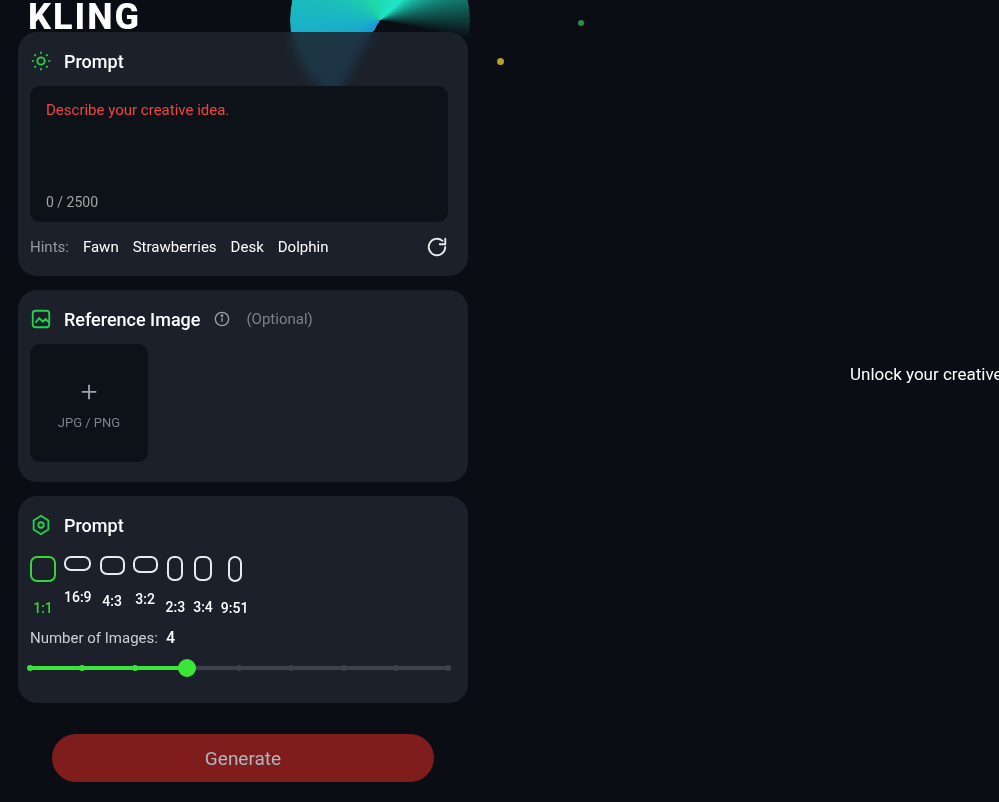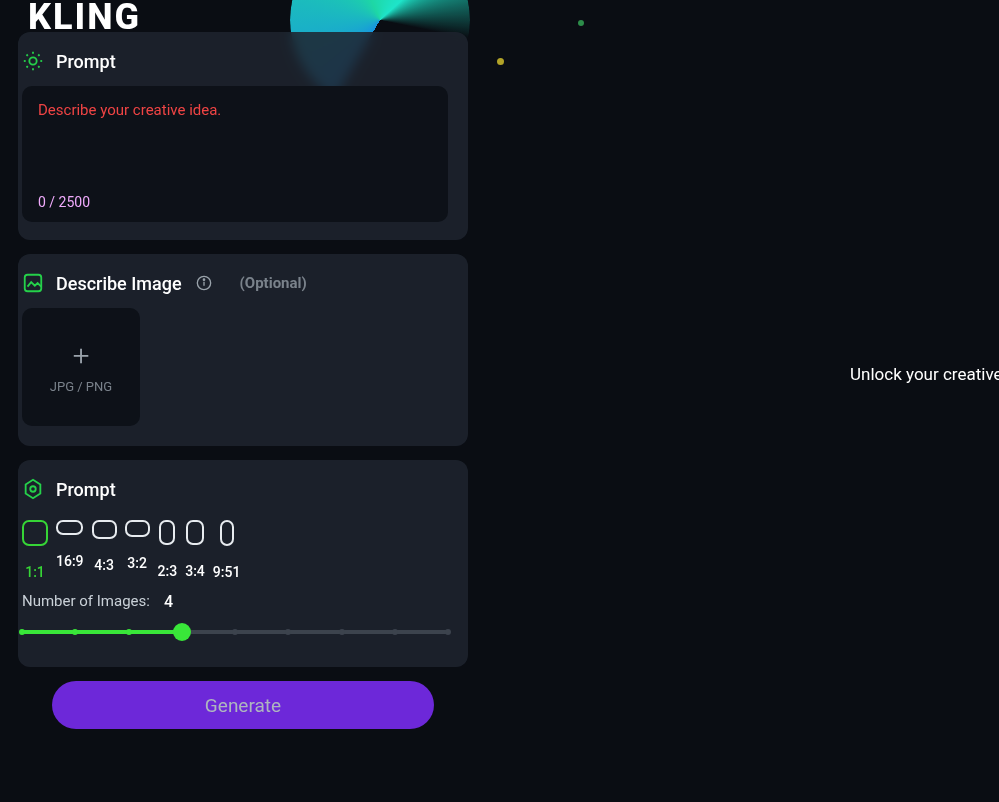--- a/index.html
+++ b/index.html
@@ -1,51 +1,51 @@
 <!DOCTYPE html>
 <html><head>
   <meta charset="utf-8">
   <style>
     *{box-sizing:border-box;margin:0;padding:0;font-family:-apple-system,BlinkMacSystemFont,'Segoe UI',Roboto,sans-serif;}
     body{background:#0a0d13;width:999px;height:802px;position:relative;overflow:hidden;color:#e7ebef;}
     .logo{position:absolute;top:-4px;left:28px;font-size:36px;font-weight:800;letter-spacing:2px;color:#fff;}
     .bg-ring{position:absolute;top:-70px;left:290px;width:180px;height:180px;border-radius:50%;border:24px solid transparent;background:conic-gradient(from 210deg,#1794e0 0%,#1ed7a5 35%,#1ee4c9 55%,rgba(30,215,165,0) 70%) border-box;-webkit-mask:linear-gradient(#000 0 0) padding-box,linear-gradient(#000 0 0);mask:linear-gradient(#000 0 0);}
     .dot1{position:absolute;top:20px;left:578px;width:6px;height:6px;border-radius:50%;background:#2d8d4a;}
     .dot2{position:absolute;top:58px;left:497px;width:7px;height:7px;border-radius:50%;background:#b2a328;}
-    .panel{position:relative;background:rgba(30,36,46,0.86);border-radius:12px;padding:18px 20px 20px 4px;margin:10px 0 14px 0;backdrop-filter:blur(6px);}
+    .panel{position:relative;background:rgba(30,36,46,0.86);border-radius:19px;padding:18px 20px 20px 12px;margin:10px 0 14px 0;backdrop-filter:blur(6px);}
     .sidebar{position:absolute;top:22px;left:18px;width:450px;}
     .section-head{display:flex;align-items:center;gap:12px;margin-bottom:14px;}
     .section-title{font-size:18px;font-weight:500;color:#fff;}
     .prompt-box{background:#0d1118;border-radius:10px;padding:15px 16px 38px 16px;position:relative;min-height:136px;}
     .prompt-placeholder{color:#ef4444;font-size:15px;}
-    .char-count{position:absolute;left:16px;bottom:12px;color:#f0abfc;font-size:14px;}
+    .char-count{position:absolute;left:16px;bottom:12px;color:#a3a3a3;font-size:14px;}
     .hints-row{display:flex;align-items:center;gap:14px;margin-top:14px;}
     .hints-label{color:#929aa3;font-size:15px;}
     .hint{color:#fff;font-size:15px;cursor:pointer;}
     .refresh{margin-left:auto;display:flex;align-items:center;justify-content:center;cursor:pointer;}
-    .ref-head .optional{color:#7a828b;font-size:15px;font-weight:700;margin-left:16px;}
+    .ref-head .optional{color:#7a828b;font-size:15px;font-weight:400;margin-left:4px;}
     .upload-box{width:118px;height:118px;background:#0d1118;border-radius:10px;display:flex;flex-direction:column;align-items:center;justify-content:center;gap:10px;cursor:pointer;}
     .plus{color:#9aa3ab;font-size:28px;line-height:1;}
     .jpgpng{color:#7a828b;font-size:13px;}
     .ratio-row{display:flex;gap:8px;margin-top:20px;margin-bottom:12px;}
     .ratio-item{display:flex;flex-direction:column;align-items:center;gap:18px;cursor:pointer;}
     .ratio-box{border:2px solid #e7ebef;border-radius:7px;}
     .ratio-item.active .ratio-box{border-color:#36d536;}
     .ratio-item.active .ratio-label{color:#36d536;}
     .ratio-label{font-size:14px;color:#fff;font-weight:500;}
-    .num-row{display:flex;gap:14px;margin-bottom:12px;}
+    .num-row{display:flex;align-items:center;gap:8px;margin-bottom:12px;}
     .num-label{color:#c9d0d7;font-size:15px;}
     .num-val{color:#fff;font-size:16px;font-weight:500;}
     .slider{position:relative;height:18px;display:flex;align-items:center;}
     .track{position:absolute;left:0;right:0;height:4px;background:#3c434d;border-radius:2px;}
     .fill{position:absolute;left:0;height:4px;background:#39e639;border-radius:2px;}
     .tick{position:absolute;width:6px;height:6px;border-radius:50%;background:#3c434d;top:50%;transform:translate(-50%,-50%);}
     .tick.on{background:#39e639;}
     .thumb{position:absolute;width:18px;height:18px;border-radius:50%;background:#39e639;top:50%;transform:translate(-50%,-50%);cursor:pointer;}
-    .generate-btn{width:382px;height:48px;margin:0 auto;background:#6d28d9;border-radius:26px;display:flex;align-items:center;justify-content:center;color:#aeb6bf;font-size:19px;cursor:not-allowed;}
+    .generate-btn{width:382px;height:48px;margin:17px auto;background:#7f1d1d;border-radius:26px;display:flex;align-items:center;justify-content:center;color:#aeb6bf;font-size:19px;cursor:not-allowed;}
     .generate-wrap{display:flex;justify-content:center;margin-top:4px;}
     .right-text{position:absolute;top:364px;left:850px;font-size:17px;color:#fff;white-space:nowrap;}
     .icon-svg{width:22px;height:22px;}
     .info-icon{width:16px;height:16px;margin-left:2px;}
     .prompt-panel{padding-bottom:18px;}
     .ref-panel{margin-top:14px;}
     .set-panel{margin-top:14px;padding-bottom:26px;}
     .r-11{width:26px;height:26px;}
     .r-169{width:27px;height:15px;}
     .r-43{width:25px;height:19px;}
@@ -79,29 +79,42 @@
           <line x1="20" y1="12" x2="22" y2="12"></line>
         <line x1="4.93" y1="19.07" x2="6.34" y2="17.66"></line>
           <line x1="17.66" y1="6.34" x2="19.07" y2="4.93"></line>
       </svg>
       <span class="section-title">Prompt</span>
     </div>
     <div class="prompt-box">
       <div class="prompt-placeholder">Describe your creative idea.</div>
       <div class="char-count">0 / 2500</div>
     </div>
+    <div class="hints-row">
+      <span class="hints-label">Hints:</span>
+      <span class="hint">Fawn</span>
+      <span class="hint">Strawberries</span>
+      <span class="hint">Desk</span>
+      <span class="hint">Dolphin</span>
+      <span class="refresh">
+        <svg class="icon-svg" viewBox="0 0 24 24" fill="none" stroke="#e7ebef" stroke-width="2" stroke-linecap="round">
+          <path d="M21 12a9 9 0 1 1-3-6.7"></path>
+            <polyline points="21 3 21 9 15 9"></polyline>
+        </svg>
+      </span>
+    </div>
   </div>
 
   <div class="panel ref-panel">
     <div class="section-head ref-head">
       <svg class="icon-svg" viewBox="0 0 24 24" fill="none" stroke="#25d14a" stroke-width="2">
         <rect x="3" y="3" width="18" height="18" rx="3"></rect>
           <polyline points="6 16 10 11 14 15 17 12 21 16"></polyline>
       </svg>
-      <span class="section-title">Describe Image</span>
+      <span class="section-title">Reference Image</span>
       <svg class="info-icon" viewBox="0 0 24 24" fill="none" stroke="#9aa3ab" stroke-width="2">
         <circle cx="12" cy="12" r="10"></circle>
           <line x1="12" y1="10" x2="12" y2="16"></line>
           <circle cx="12" cy="7" r="1" fill="#9aa3ab"></circle>
       </svg>
       <span class="optional">(Optional)</span>
     </div>
     <div class="upload-box">
       <span class="plus">＋</span>
       <span class="jpgpng">JPG / PNG</span>

